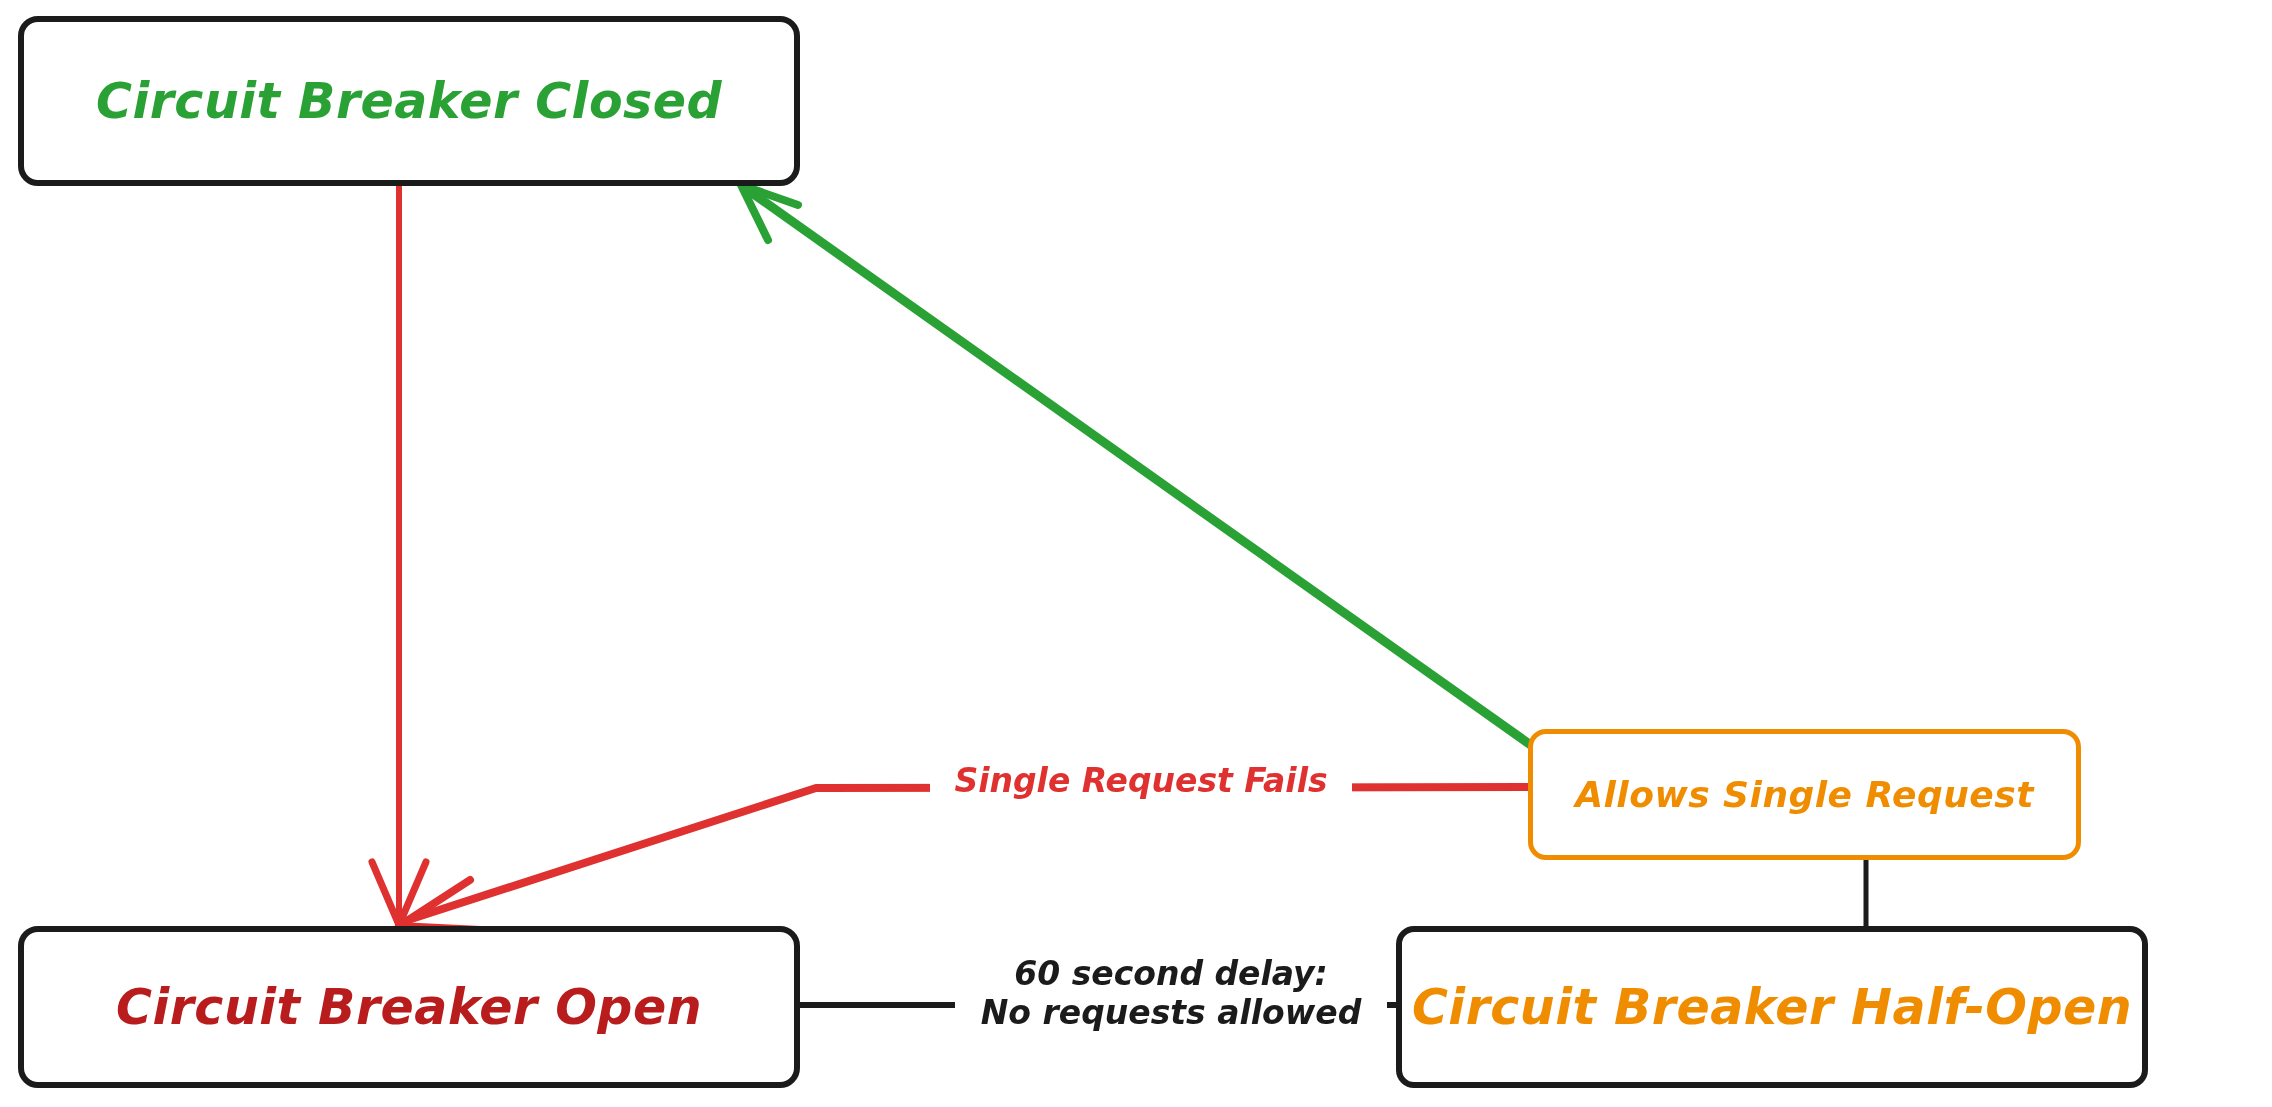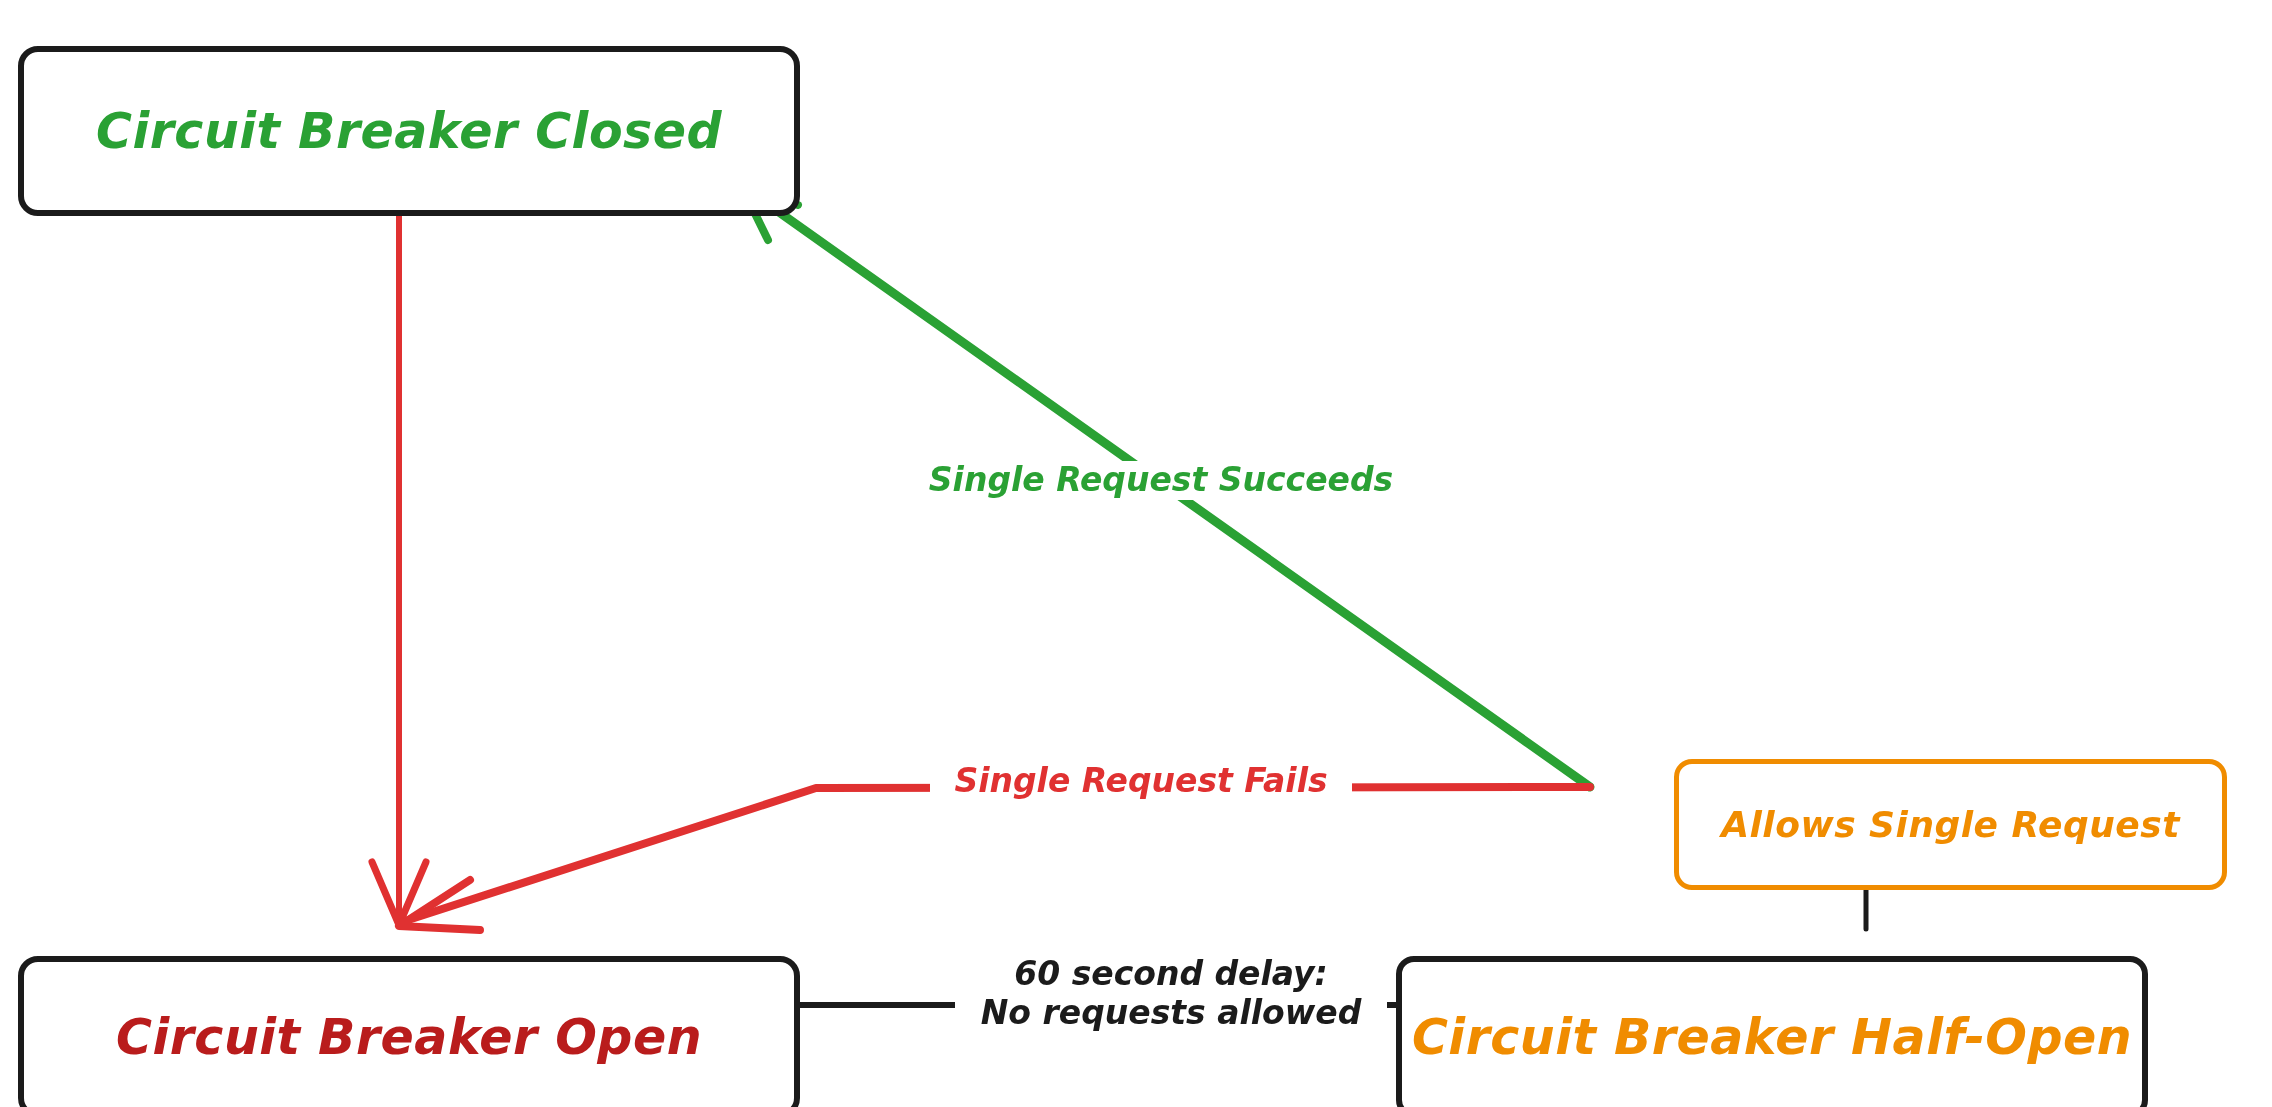--- a/index.html
+++ b/index.html
@@ -25,21 +25,20 @@
   .node {
     position: absolute;
     box-sizing: border-box;
     display: flex;
     align-items: center;
     justify-content: center;
     background: #ffffff;
     border-style: solid;
     border-radius: 20px;
     z-index: 3;
-    margin-top: 30px;
   }
   .node-dark {
     border-color: #1b1b1b;
     border-width: 6px;
   }
   .node-orange {
     border-color: #f08c00;
     border-width: 5px;
     border-radius: 18px;
   }
@@ -59,21 +58,21 @@
     font-size: 49px;
   }
   #node-open {
     left: 18px; top: 926px; width: 782px; height: 162px;
   }
   #node-open .node-label {
     color: #b91c1c;
     font-size: 49px;
   }
   #node-allows {
-    left: 1674px; top: 729px; width: 553px; height: 131px; align-items: center;
+    left: 1528px; top: 729px; width: 553px; height: 131px; align-items: center;
   }
   #node-allows .node-label {
     color: #f08c00;
     font-size: 36px;
   }
   #node-halfopen {
     left: 1396px; top: 926px; width: 752px; height: 162px; border-radius: 18px;
   }
   #node-halfopen .node-label {
     color: #f08c00;
@@ -152,23 +151,20 @@
       <path d="M 1420 982 L 1472 1005 L 1420 1028" stroke="#1b1b1b" stroke-width="7" fill="none" stroke-linecap="round" stroke-linejoin="round"></path>
     </g>
 
     <g>
       <path d="M 1866 858 L 1866 929" stroke="#1b1b1b" stroke-width="5" fill="none" stroke-linecap="round"></path>
     </g>
 
   </svg>
 
 
-  <div class="edge-label" id="label-succeeds">
-    <span class="line">Single Request Succeeds</span>
-  </div>
 
   <div class="edge-label" id="label-fails">
     <span class="line">Single Request Fails</span>
   </div>
 
   <div class="edge-label" id="label-delay">
     <span class="line">60 second delay:</span>
     <span class="line">No requests allowed</span>
   </div>
 

